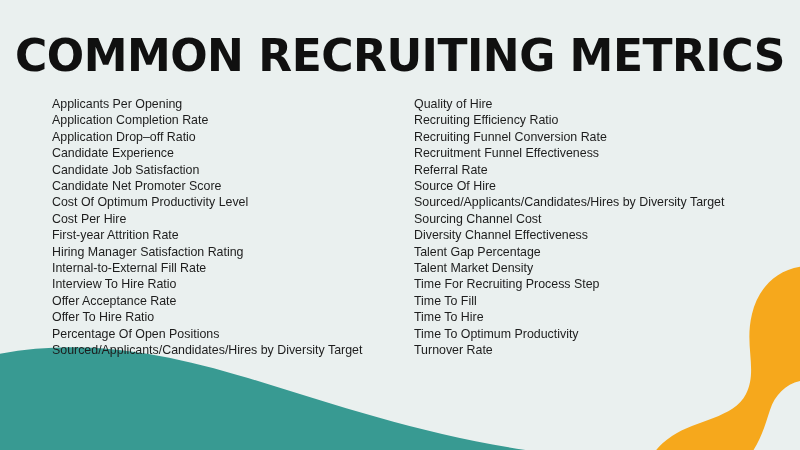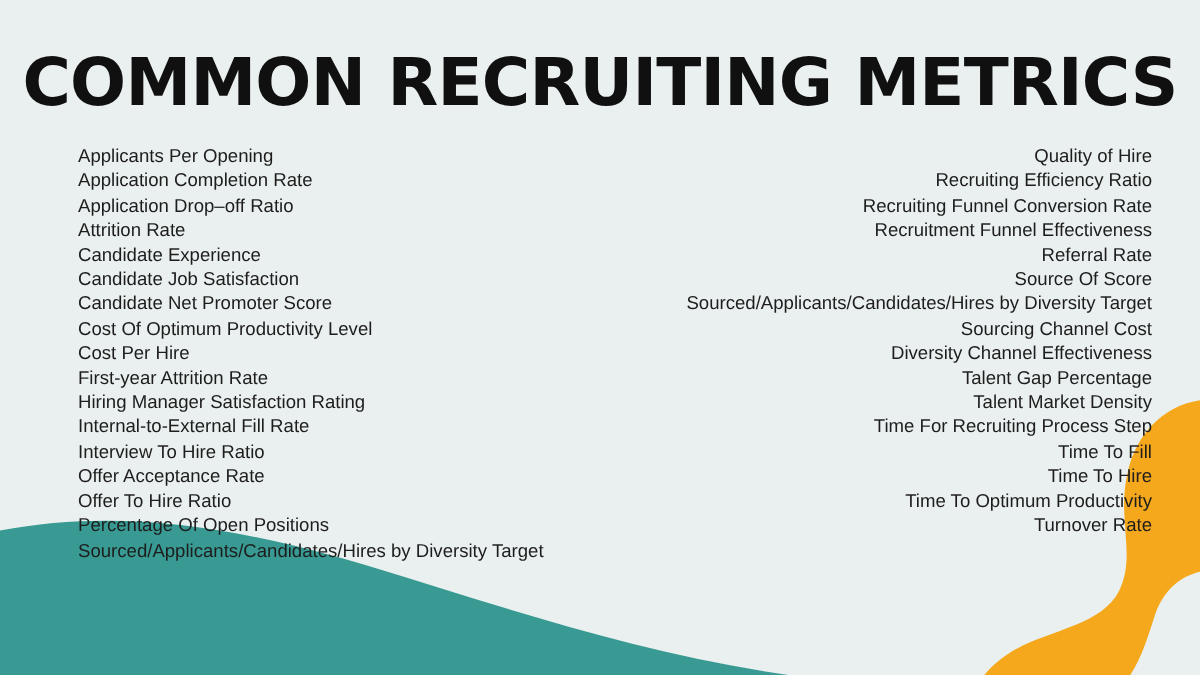--- a/index.html
+++ b/index.html
@@ -67,21 +67,20 @@
   }
   .col {
     display: flex;
     flex-direction: column;
   }
   .col-left {
     width: 362px;
   }
   .col-right {
     width: 354px;
-    text-align: right;
   }
   .metric {
     font-size: 12.4px;
     line-height: 16.4px;
     color: #1d1d1d;
     white-space: nowrap;
   }
 </style>
 </head>
 <body>
@@ -98,21 +97,20 @@
   </svg>
 
   <div class="title">COMMON RECRUITING METRICS</div>
 
   <div class="columns">
 
     <div class="col col-left">
       <div class="metric">Applicants Per Opening</div>
       <div class="metric">Application Completion Rate</div>
       <div class="metric">Application Drop–off Ratio</div>
-      <div class="metric">Attrition Rate</div>
       <div class="metric">Candidate Experience</div>
       <div class="metric">Candidate Job Satisfaction</div>
       <div class="metric">Candidate Net Promoter Score</div>
       <div class="metric">Cost Of Optimum Productivity Level</div>
       <div class="metric">Cost Per Hire</div>
       <div class="metric">First-year Attrition Rate</div>
       <div class="metric">Hiring Manager Satisfaction Rating</div>
       <div class="metric">Internal-to-External Fill Rate</div>
       <div class="metric">Interview To Hire Ratio</div>
       <div class="metric">Offer Acceptance Rate</div>
@@ -120,21 +118,21 @@
       <div class="metric">Percentage Of Open Positions</div>
       <div class="metric">Sourced/Applicants/Candidates/Hires by Diversity Target</div>
     </div>
 
     <div class="col col-right">
       <div class="metric">Quality of Hire</div>
       <div class="metric">Recruiting Efficiency Ratio</div>
       <div class="metric">Recruiting Funnel Conversion Rate</div>
       <div class="metric">Recruitment Funnel Effectiveness</div>
       <div class="metric">Referral Rate</div>
-      <div class="metric">Source Of Score</div>
+      <div class="metric">Source Of Hire</div>
       <div class="metric">Sourced/Applicants/Candidates/Hires by Diversity Target</div>
       <div class="metric">Sourcing Channel Cost</div>
       <div class="metric">Diversity Channel Effectiveness</div>
       <div class="metric">Talent Gap Percentage</div>
       <div class="metric">Talent Market Density</div>
       <div class="metric">Time For Recruiting Process Step</div>
       <div class="metric">Time To Fill</div>
       <div class="metric">Time To Hire</div>
       <div class="metric">Time To Optimum Productivity</div>
       <div class="metric">Turnover Rate</div>

